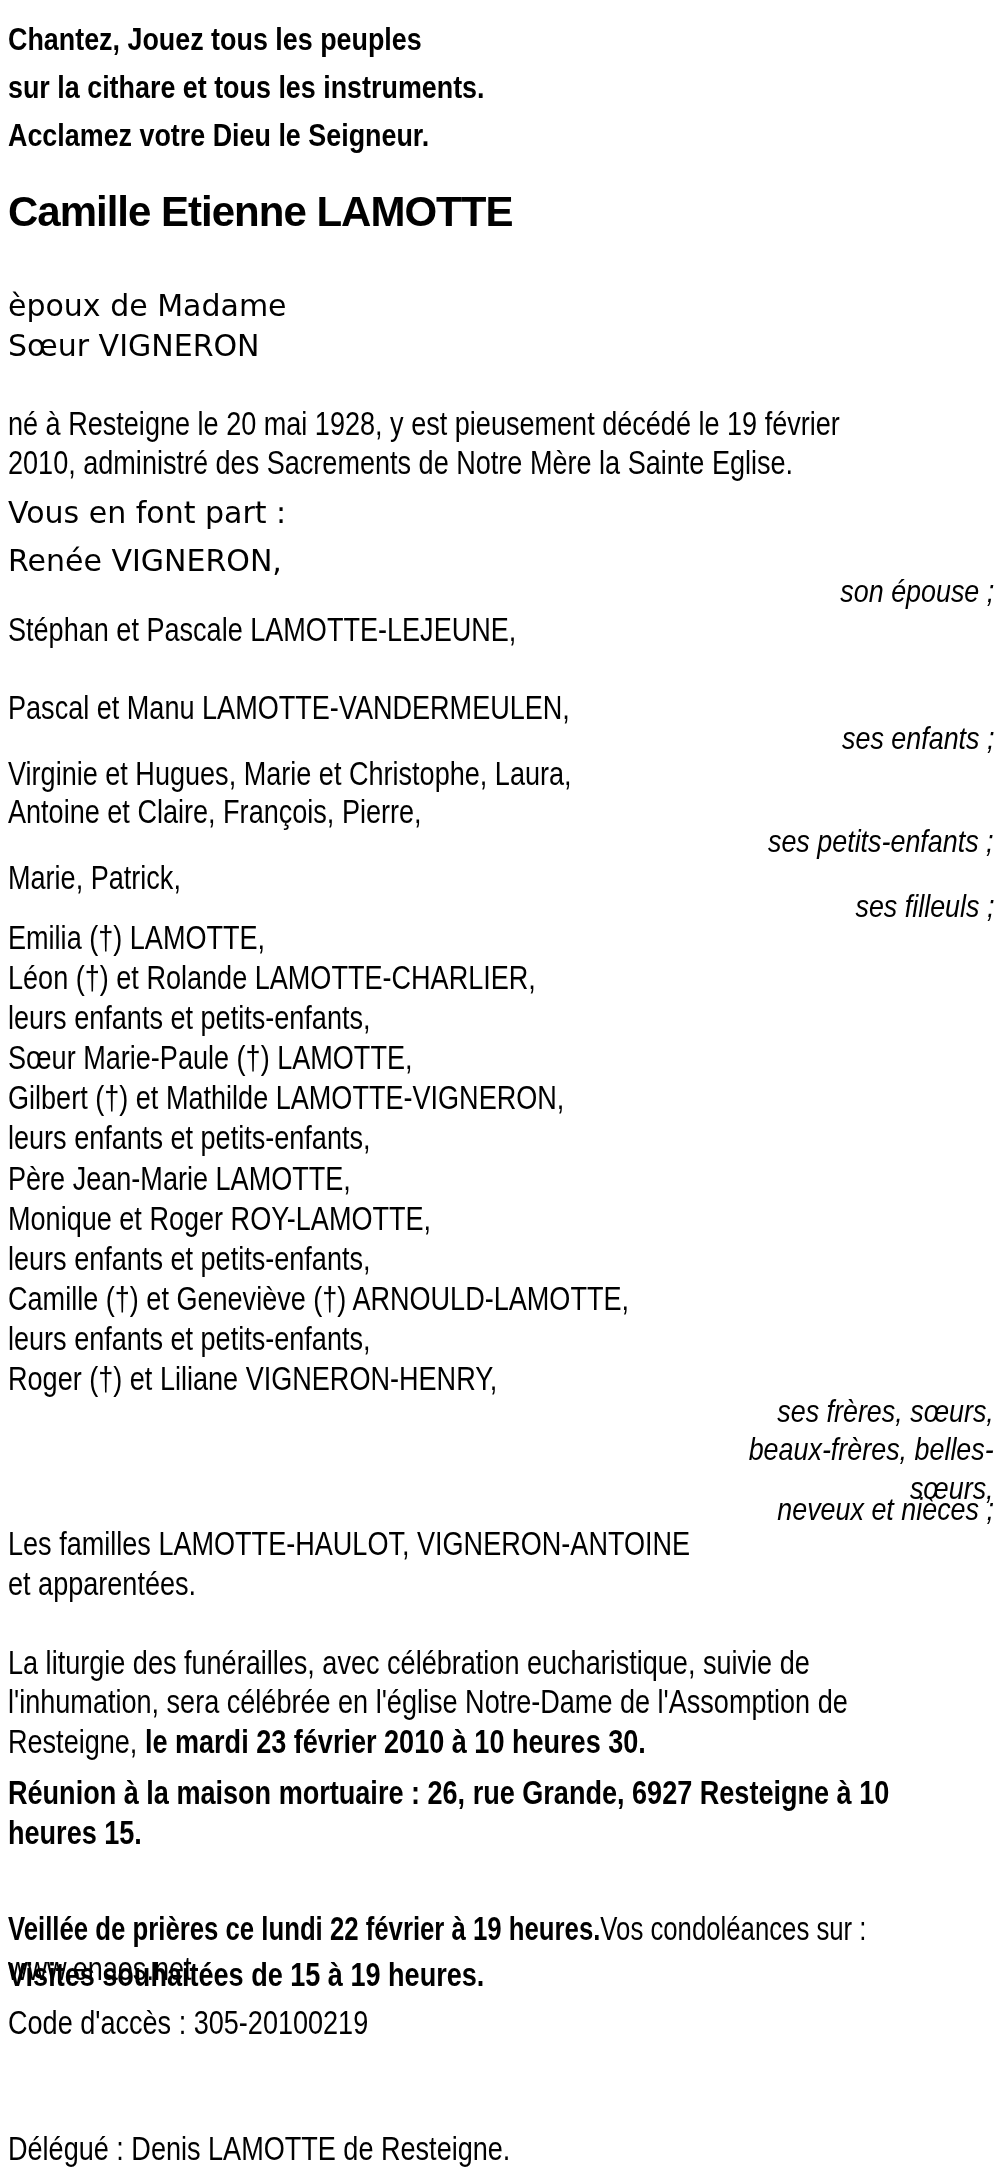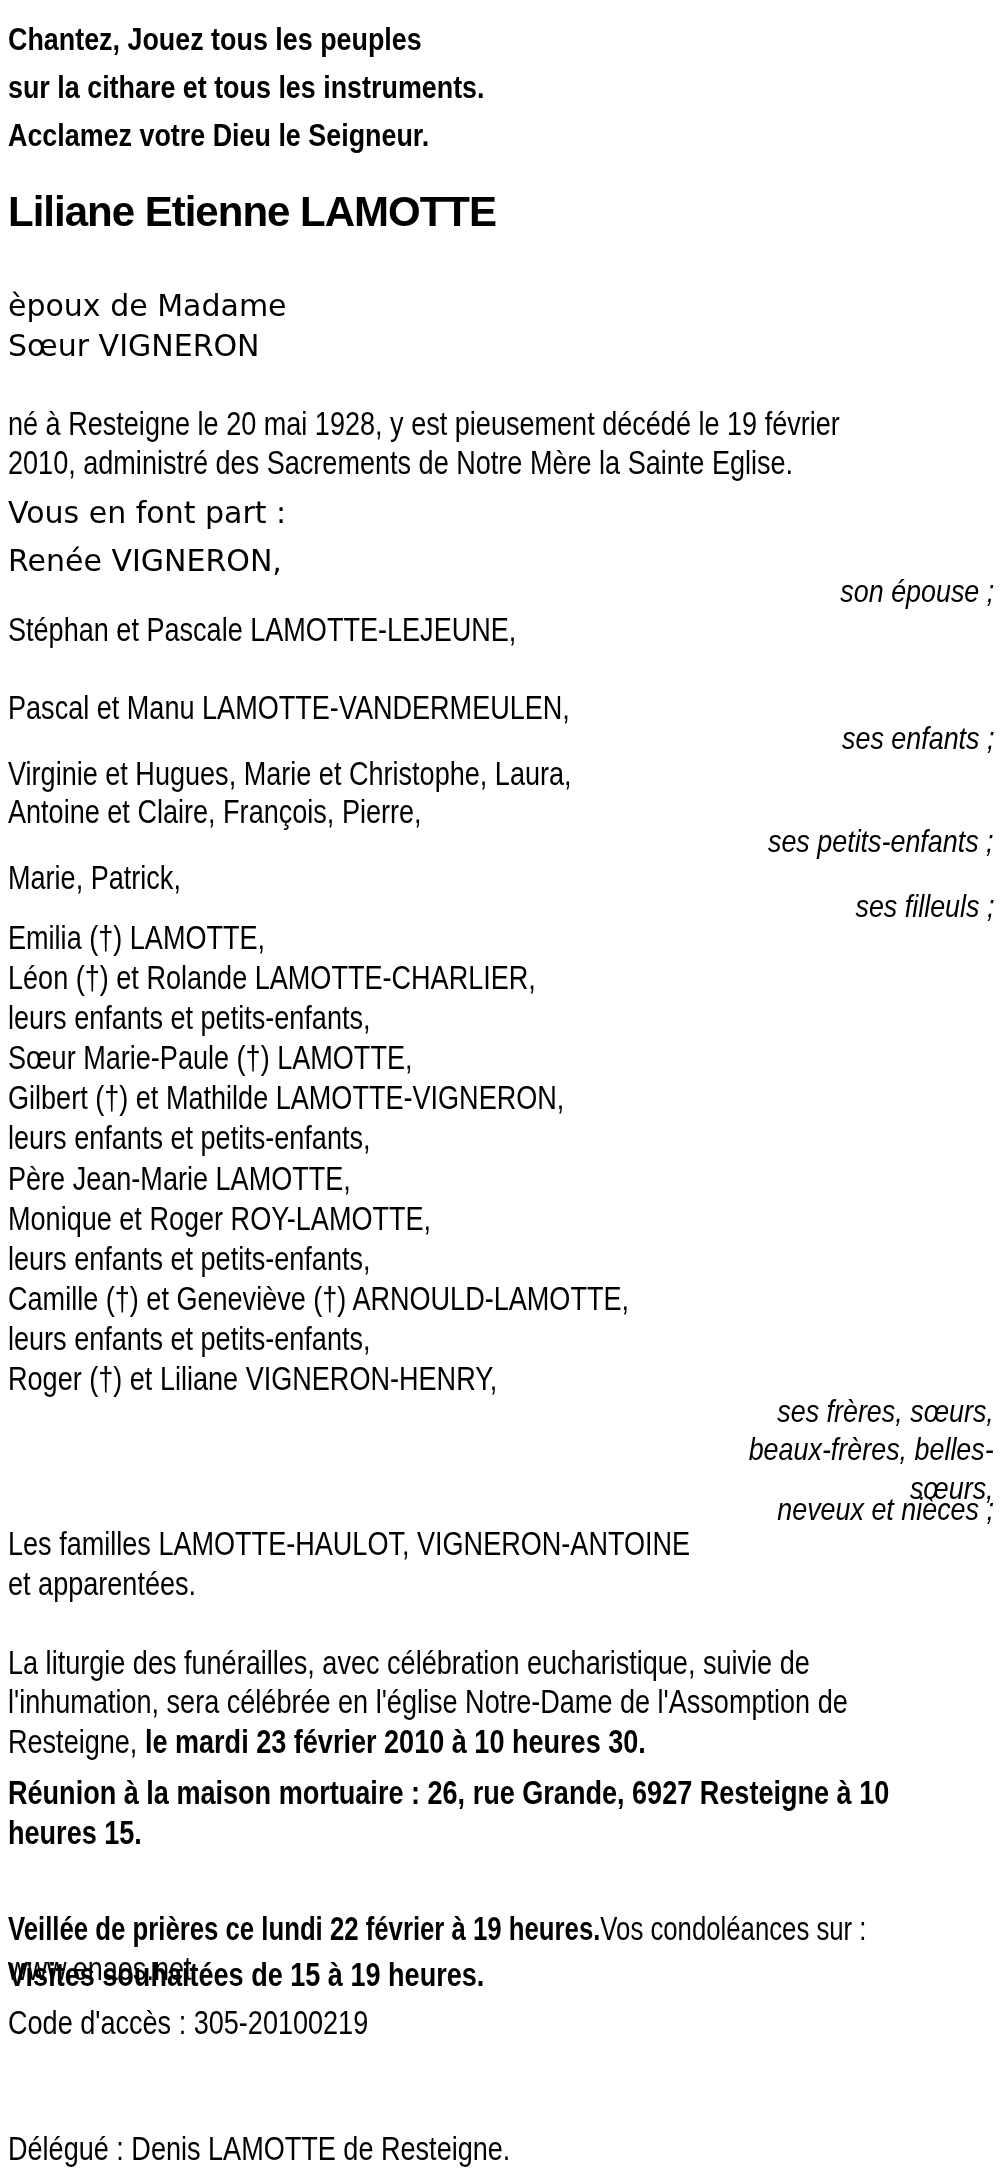--- a/index.html
+++ b/index.html
@@ -28,21 +28,21 @@
 </style>
 </head>
 <body>
 
 <div class="page">
 
   <div class="ln verse" style="top:6px"><span class="cx">Chantez, Jouez tous les peuples</span></div>
   <div class="ln verse" style="top:54px"><span class="cx">sur la cithare et tous les instruments.</span></div>
   <div class="ln verse" style="top:102px"><span class="cx">Acclamez votre Dieu le Seigneur.</span></div>
 
-  <div class="ln title" style="top:172px"><span>Liliane Etienne LAMOTTE</span></div>
+  <div class="ln title" style="top:172px"><span>Camille Etienne LAMOTTE</span></div>
 
   <div class="ln reg" style="top:273px"><span>èpoux de Madame</span></div>
   <div class="ln reg" style="top:313px"><span>Sœur VIGNERON</span></div>
 
   <div class="ln cond" style="top:390px"><span class="cx">né à Resteigne le 20 mai 1928, y est pieusement décédé le 19 février</span></div>
   <div class="ln cond" style="top:429px"><span class="cx">2010, administré des Sacrements de Notre Mère la Sainte Eglise.</span></div>
 
   <div class="ln reg" style="top:480px"><span>Vous en font part :</span></div>
 
   <div class="ln reg" style="top:528px"><span>Renée VIGNERON,</span></div>

